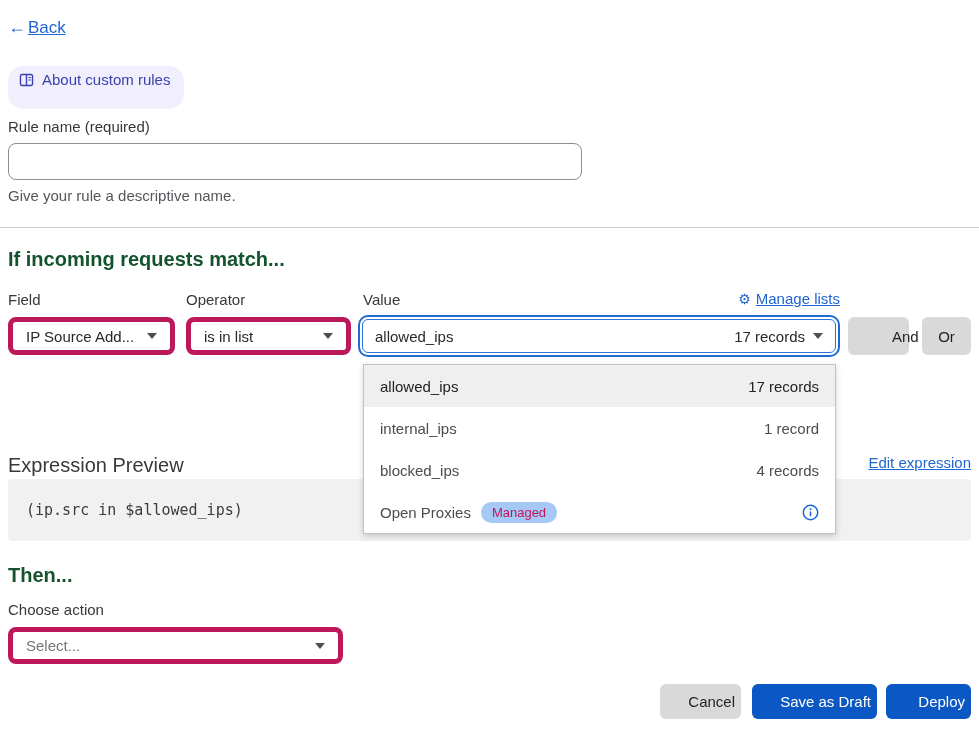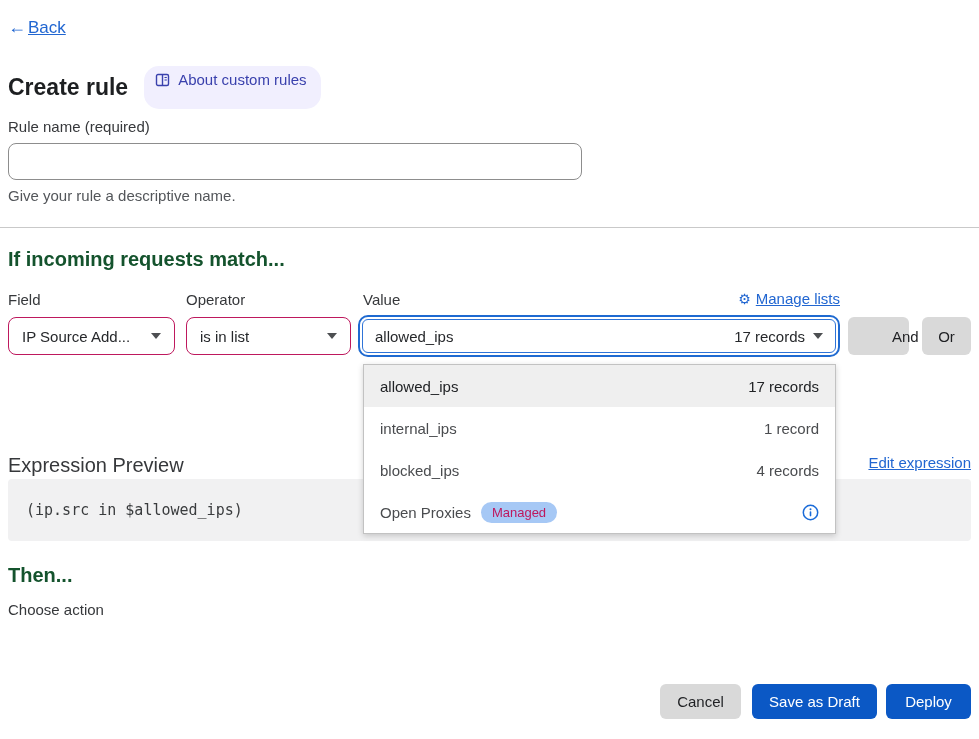--- a/index.html
+++ b/index.html
@@ -26,21 +26,21 @@
 
   .text-input { position: absolute; left: 8px; top: 143px; width: 574px; height: 37px;
                 border: 1px solid #8d8d8d; border-radius: 8px; font-size: 15px; padding: 0 12px;
                 font-family: "Liberation Sans", sans-serif; }
 
   .divider { position: absolute; top: 227px; left: 0; width: 979px; height: 1px; background: #c9c9c9; }
 
   .section-heading { position: absolute; left: 8px; font-size: 20px; font-weight: bold; color: #14532d; }
 
   
-  .select { position: absolute; top: 317px; height: 38px; border: 1px solid #be185d; border-radius: 8px;
+  .select { position: absolute; top: 317px; height: 38px; border: 5px solid #be185d; border-radius: 8px;
             background: #fff; display: flex; align-items: center; justify-content: space-between;
             padding: 0 13px; font-size: 15px; color: #26282b; cursor: pointer; }
   .chevron { width: 0; height: 0; border-left: 5px solid transparent; border-right: 5px solid transparent;
              border-top: 6px solid #4d4f52; flex: none; margin-left: 8px; }
 
   .field-select { left: 8px; width: 167px; }
   .operator-select { left: 186px; width: 165px; }
 
   
   .value-select-wrap { position: absolute; left: 358px; top: 315px; width: 482px; height: 42px;
@@ -77,38 +77,37 @@
   .expr-box { position: absolute; left: 8px; top: 479px; width: 963px; height: 62px; background: #f1f1f2;
               border-radius: 4px; display: flex; align-items: center; padding: 0 18px; }
   .expr-code { font-family: "DejaVu Sans Mono", monospace; font-size: 15px; color: #3a3c3e; }
 
   
   .action-select { position: absolute; left: 8px; top: 627px; width: 335px; height: 37px; top: 627px; }
   .action-select .placeholder { color: #767676; }
 
   
   .footer-btn { position: absolute; top: 684px; height: 35px; border: none; border-radius: 6px;
-                font-size: 15px; font-family: "Liberation Sans", sans-serif; cursor: pointer; }
+                font-size: 15px; font-family: "Liberation Sans", sans-serif; cursor: pointer; text-align: right; }
   .cancel-btn { left: 660px; width: 81px; background: #d9d9d9; color: #1f2023; }
   .blue-btn { background: #0b58c5; color: #ffffff; }
   .save-draft-btn { left: 752px; width: 125px; }
   .deploy-btn { left: 886px; width: 85px; }
 </style>
 </head>
 <body>
 
 <div class="page">
 
   <div class="back-link">
     <span class="arrow">←</span>
     <span class="back-text">Back</span>
   </div>
 
   <div class="title-row">
-    <h1 class="page-title">Create rule</h1>
     <div class="about-badge">
       <span>
         <svg width="15" height="14" viewBox="0 0 15 14">
             <rect x="1.5" y="1.5" width="12" height="11" rx="1.5" fill="none" stroke="#3a41ad" stroke-width="1.4"></rect>
             <line x1="7.5" y1="1.5" x2="7.5" y2="12.5" stroke="#3a41ad" stroke-width="1.4"></line>
             <line x1="9.5" y1="4.5" x2="11.8" y2="4.5" stroke="#3a41ad" stroke-width="1.1"></line>
             <line x1="9.5" y1="7" x2="11.8" y2="7" stroke="#3a41ad" stroke-width="1.1"></line>
           </svg>
       </span>
       <span>About custom rules</span>
@@ -184,18 +183,22 @@
   </div>
 
   <div class="expr-label">Expression Preview</div>
   <div class="edit-expression">Edit expression</div>
   <div class="expr-box">
     <span class="expr-code">(ip.src in $allowed_ips)</span>
   </div>
 
   <div class="section-heading" style="top:564px">Then...</div>
   <label class="form-label" style="top:601px">Choose action</label>
+  <div class="select action-select">
+    <span class="placeholder">Select...</span>
+    <span class="chevron"></span>
+  </div>
 
   <button class="footer-btn cancel-btn">Cancel</button>
   <button class="footer-btn blue-btn save-draft-btn">Save as Draft</button>
   <button class="footer-btn blue-btn deploy-btn">Deploy</button>
 
 </div>
 
 </body></html>

